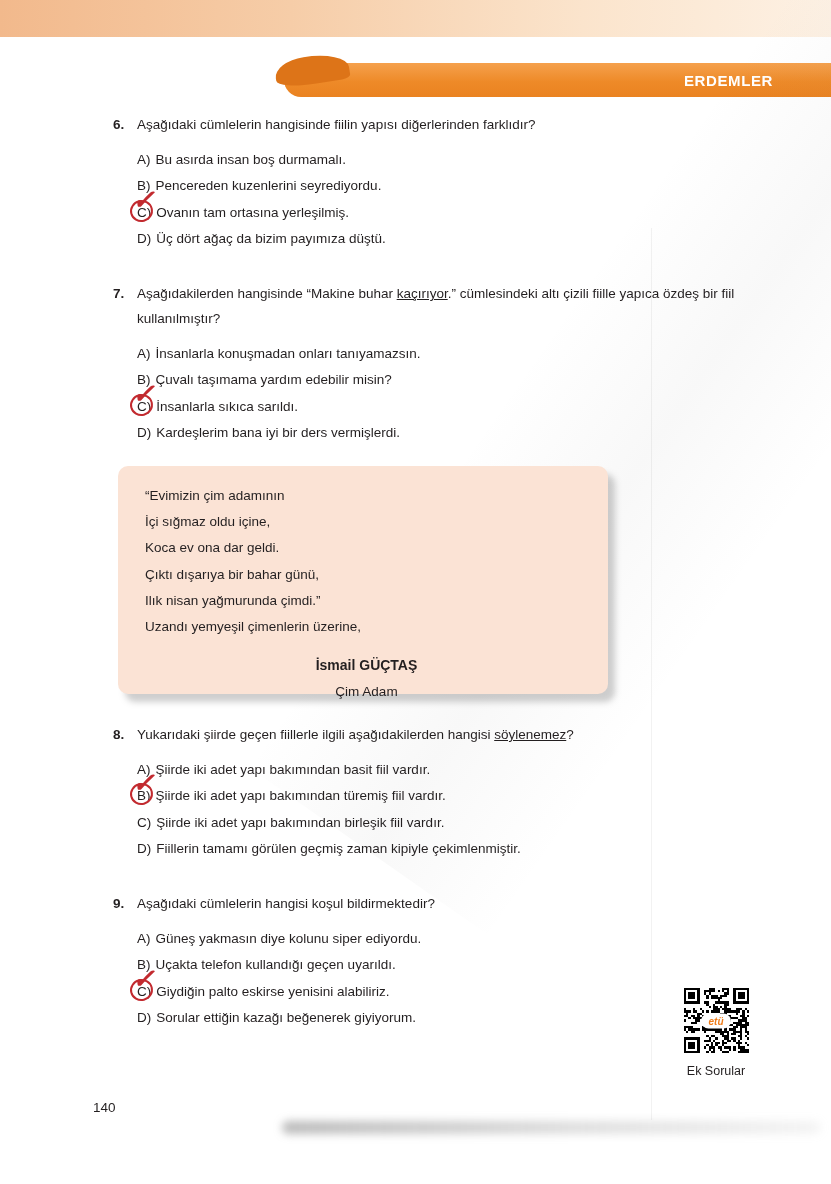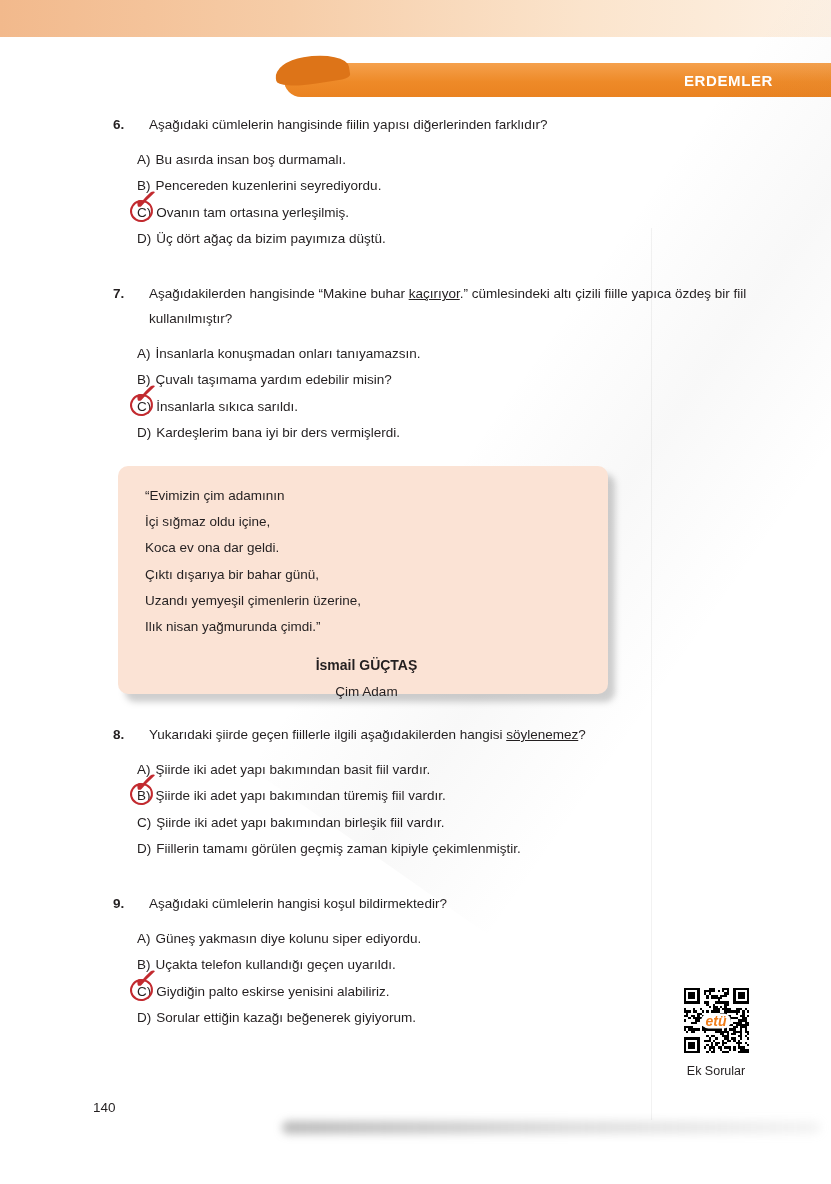--- a/index.html
+++ b/index.html
@@ -26,21 +26,21 @@
   }
   .tab-label {
     position:absolute; right:58px; top:50%; transform:translateY(-50%);
     color:#ffffff; font-weight:bold; font-size:15px; letter-spacing:.6px;
   }
 
   
   .question { position:absolute; left:113px; width:668px; font-size:13.5px; }
   .stem-row { display:flex; }
   .qnum { font-weight:bold; width:24px; flex:0 0 24px; line-height:25px; }
-  .stem-text { flex:1; line-height:25px; max-width:650px;margin-left:12px; }
+  .stem-text { flex:1; line-height:25px; max-width:650px; }
   .u { text-decoration:underline; }
   .options { margin:14px 0 0 24px; }
   .option { position:relative; line-height:17px; margin-bottom:9.3px; }
   .opt-label { margin-right:5px; }
   .opt-text {}
 
   
   .mark { position:absolute; left:-9px; top:-9px; width:32px; height:32px; pointer-events:none; }
   .mark .circ {
     position:absolute; left:2px; top:5px; width:23px; height:22px;
@@ -63,21 +63,21 @@
   .poem-author { font-size:14px; font-weight:bold; line-height:26px; }
   .poem-title  { font-size:13.5px; line-height:27px; }
 
   
   .qr-block { position:absolute; left:670px; top:988px; width:92px; text-align:center; }
   .qr-frame { position:relative; width:65px; height:65px; margin:0 auto; background:#fff; }
   .qr-logo {
     position:absolute; left:50%; top:50%; transform:translate(-50%,-50%);
     min-width:30px; height:15px; padding:0 3px; background:#ffffff; border-radius:8px;
     display:flex; align-items:center; justify-content:center;
-    color:#f07d1a; font-weight:bold; font-style:italic; font-size:14px; line-height:15px;
+    color:#f07d1a; font-weight:bold; font-style:italic; font-size:10px; line-height:15px;
   }
   .qr-caption { margin-top:11px; font-size:12.5px; color:#231f20; }
   .page-number { position:absolute; left:93px; top:1100px; font-size:13.5px; }
 
   
   .diag-band {
     position:absolute; left:160px; top:300px; width:980px; height:300px;
     transform:rotate(-55deg); pointer-events:none;
     background:linear-gradient(180deg,rgba(0,0,0,0) 0%,rgba(120,120,120,.05) 50%,rgba(0,0,0,0) 100%);
   }
@@ -150,22 +150,22 @@
         <span class="opt-label">D)</span><span class="opt-text">Kardeşlerim bana iyi bir ders vermişlerdi.</span>
       </div>
     </div>
   </div>
 
   <div class="poem-box">
     <div class="poem-line">“Evimizin çim adamının</div>
     <div class="poem-line">İçi sığmaz oldu içine,</div>
     <div class="poem-line">Koca ev ona dar geldi.</div>
     <div class="poem-line">Çıktı dışarıya bir bahar günü,</div>
+    <div class="poem-line">Ilık nisan yağmurunda çimdi.”</div>
     <div class="poem-line">Uzandı yemyeşil çimenlerin üzerine,</div>
-    <div class="poem-line">Ilık nisan yağmurunda çimdi.”</div>
     <div class="poem-credit">
       <div class="poem-author">İsmail GÜÇTAŞ</div>
       <div class="poem-title">Çim Adam</div>
     </div>
   </div>
 
   <div class="question" style="top:722px;">
     <div class="stem-row">
       <span class="qnum">8.</span>
       <span class="stem-text"><span>Yukarıdaki şiirde geçen fiillerle ilgili aşağıdakilerden hangisi </span><span class="u">söylenemez</span><span>?</span></span>

